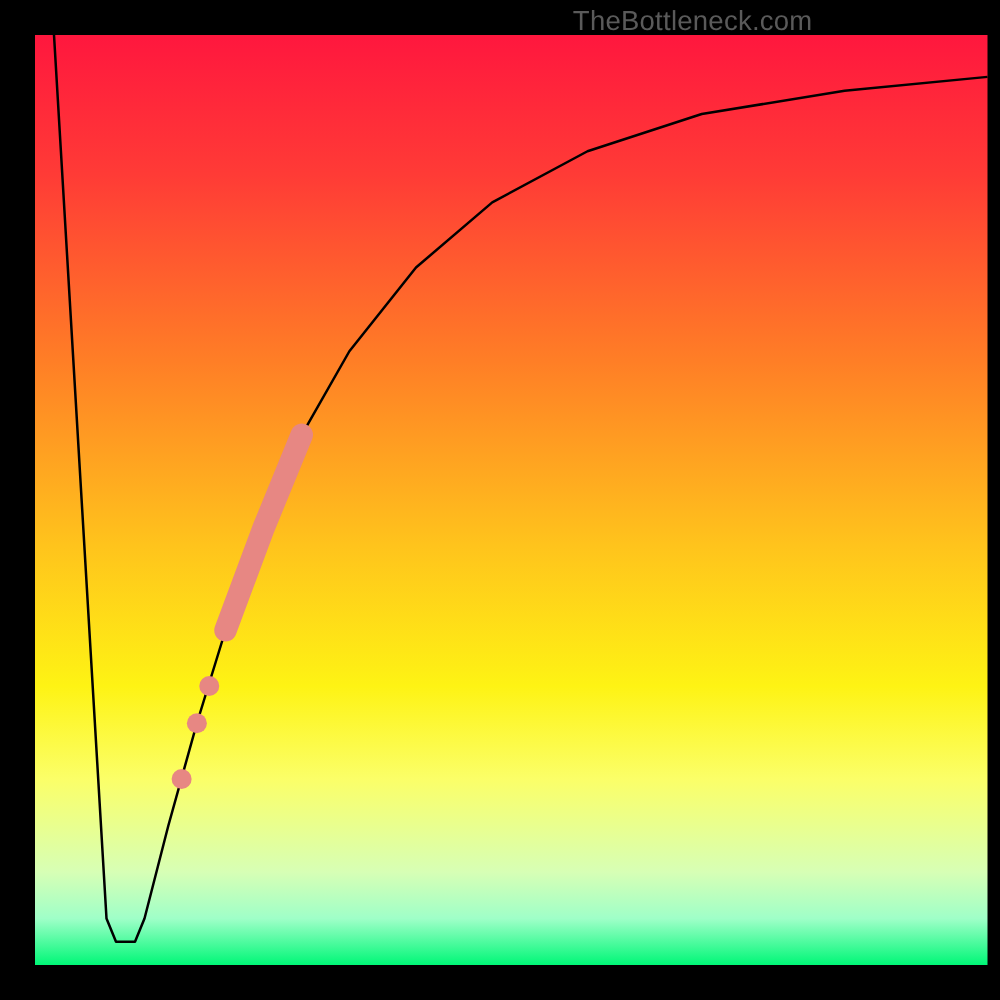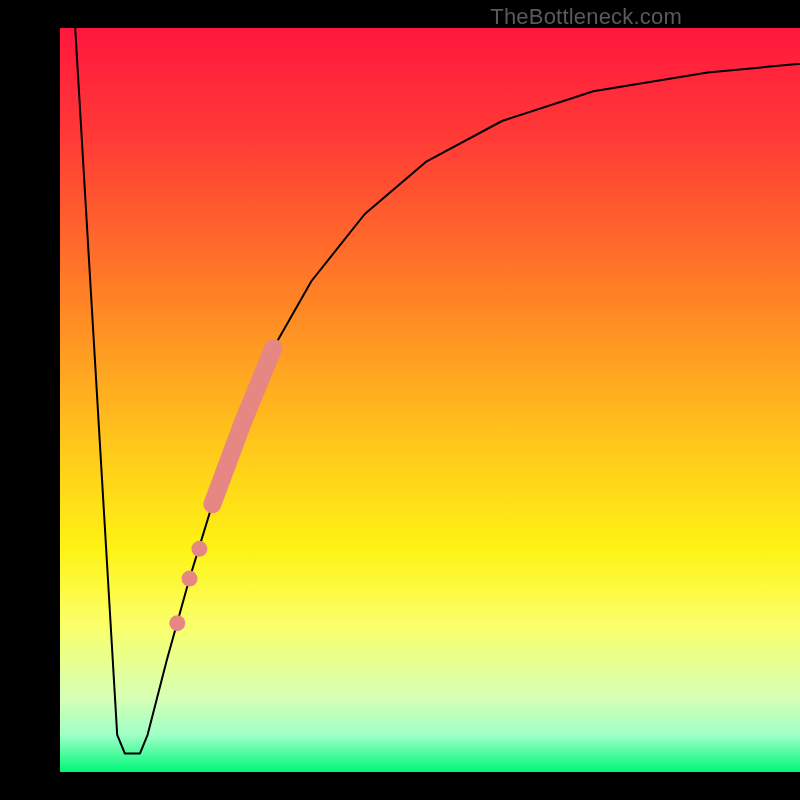--- a/index.html
+++ b/index.html
@@ -7,21 +7,20 @@
     padding: 0;
     width: 800px;
     height: 800px;
     background: #000;
     overflow: hidden;
   }
   .chart-container {
     position: relative;
     width: 660px;
     height: 800px;
-    padding-left: 32px;
   }
   svg {
     display: block;
   }
   .watermark {
     position: absolute;
     top: 4px;
     right: 10px;
     font-family: Arial, Helvetica, sans-serif;
     font-size: 22px;

